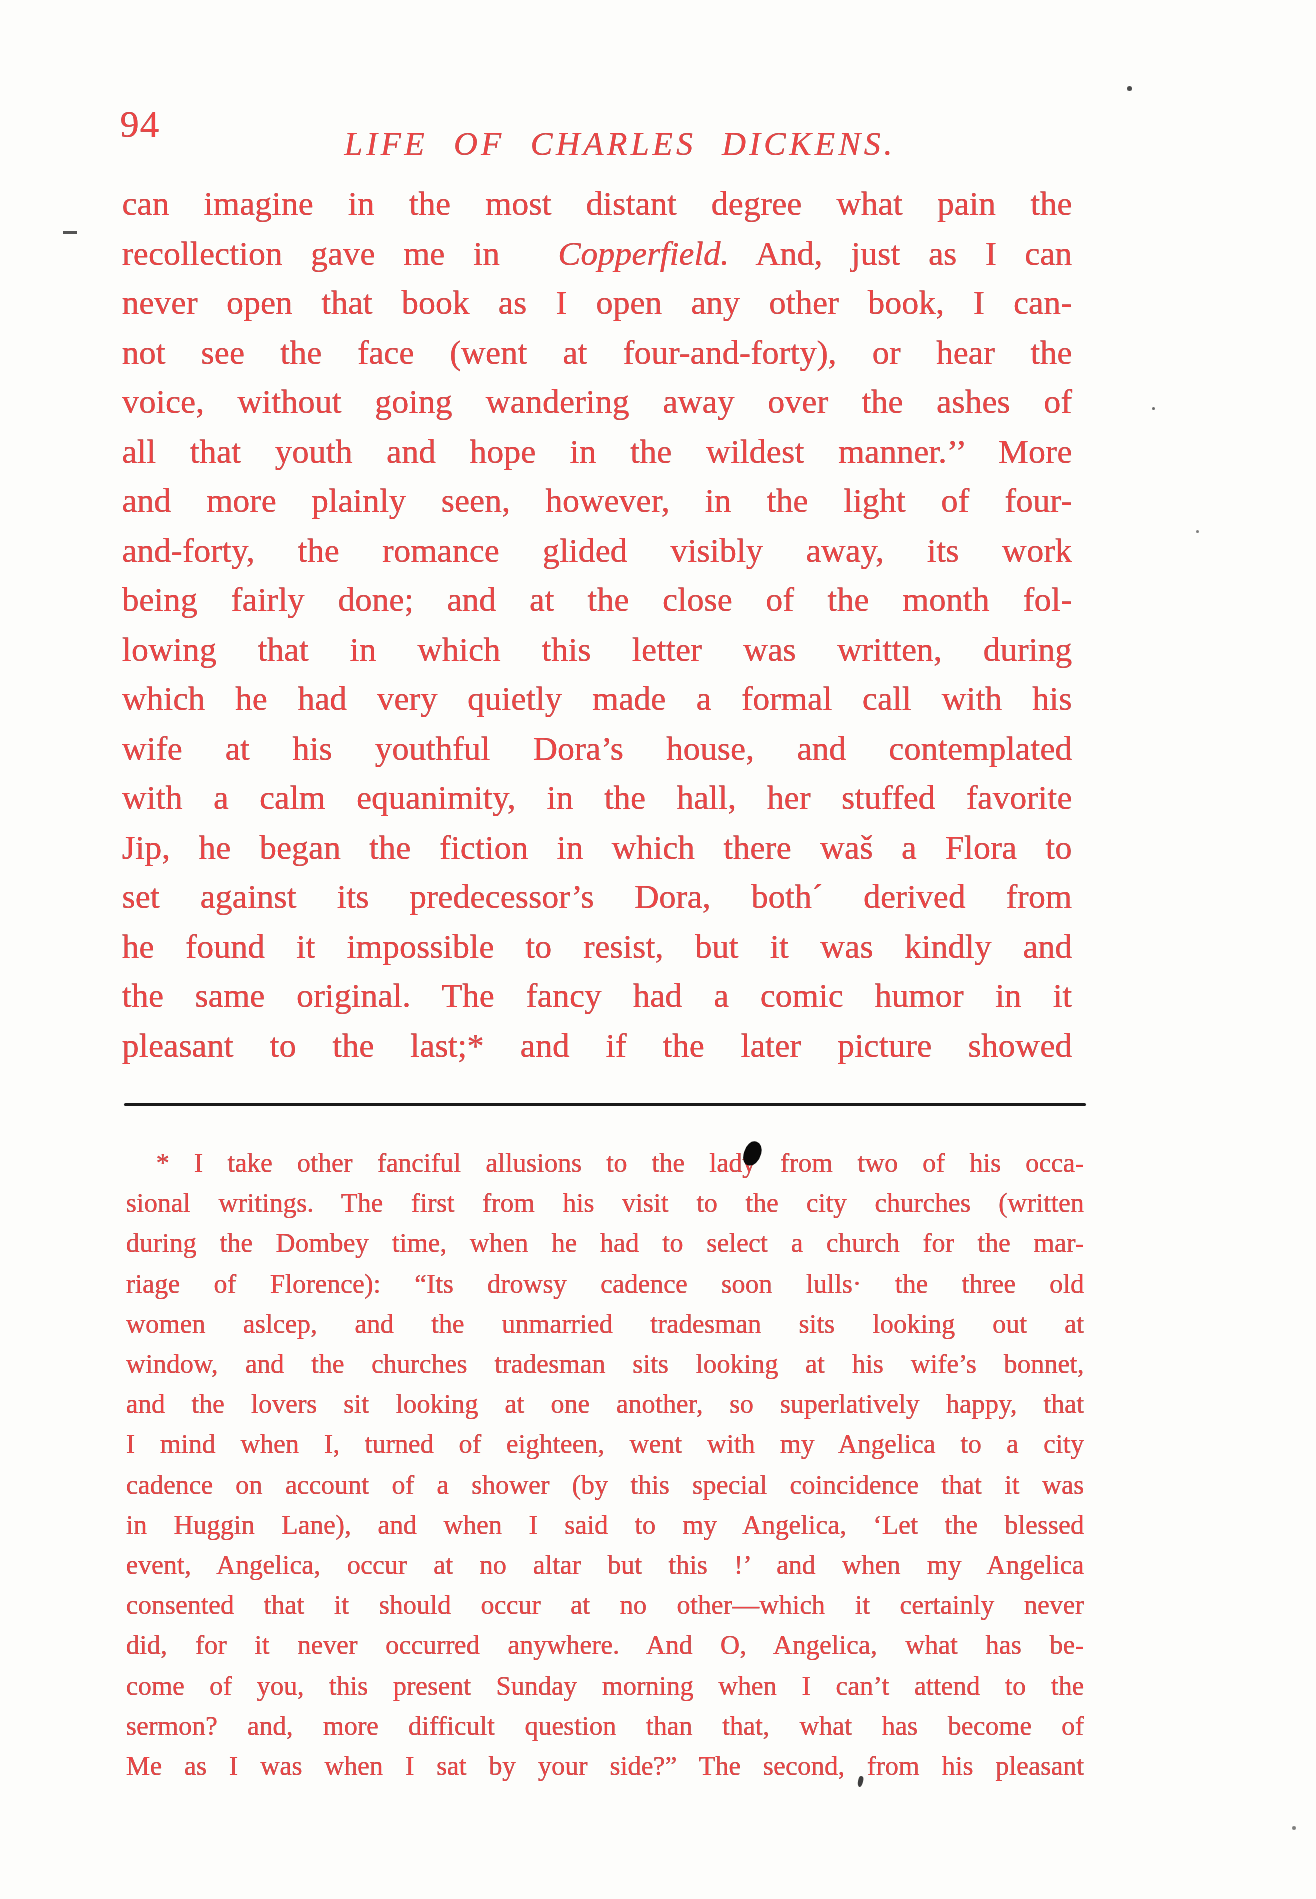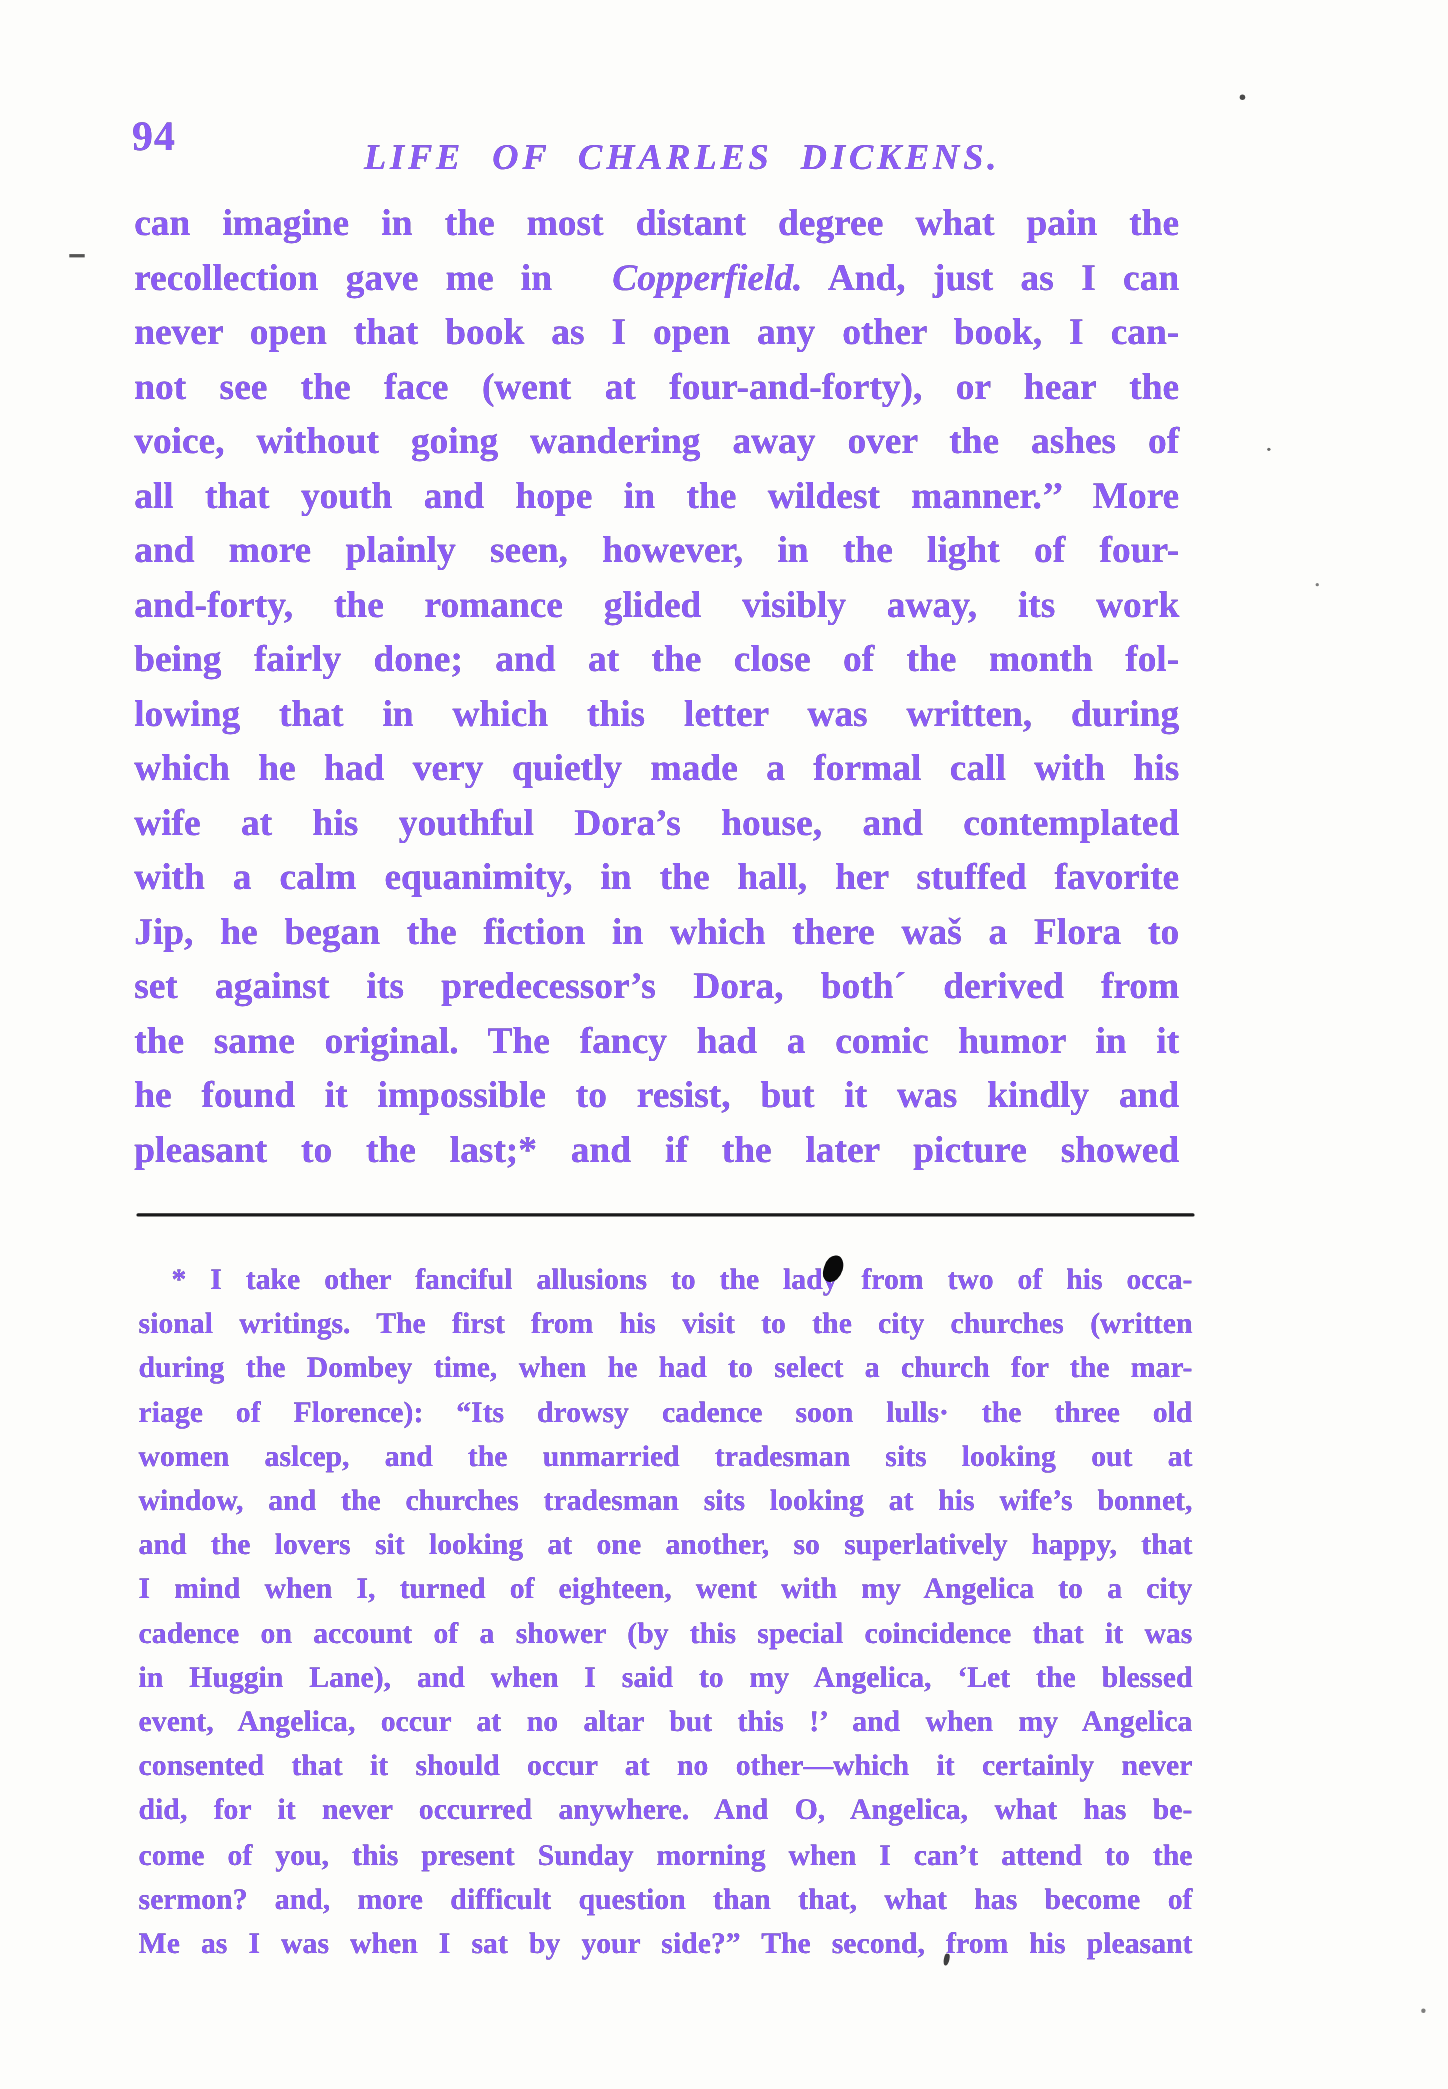--- a/index.html
+++ b/index.html
@@ -2,23 +2,22 @@
 <html><head>
 <meta charset="utf-8">
 <style>
   html, body { margin: 0; padding: 0; background: #ffffff; }
   .page {
     position: relative;
     width: 1316px;
     height: 1899px;
     background: #fdfdfb;
     font-family: "Liberation Serif", serif;
-    color: #8b5cf6;
+    color: #ef4444;
     overflow: hidden;
-    font-weight: bold;
   }
   .ink { text-shadow: 0 0 0.6px rgba(15,15,15,0.75); }
 
   .page-number {
     position: absolute;
     left: 120px;
     top: 102px;
     font-size: 38px;
     letter-spacing: 1px;
   }
@@ -111,22 +110,22 @@
       <div class="line"><span>all that youth and hope in the wildest manner.’’ More</span></div>
       <div class="line"><span>and more plainly seen, however, in the light of four-</span></div>
       <div class="line"><span>and-forty, the romance glided visibly away, its work</span></div>
       <div class="line"><span>being fairly done; and at the close of the month fol-</span></div>
       <div class="line"><span>lowing that in which this letter was written, during</span></div>
       <div class="line"><span>which he had very quietly made a formal call with his</span></div>
       <div class="line"><span>wife at his youthful Dora’s house, and contemplated</span></div>
       <div class="line"><span>with a calm equanimity, in the hall, her stuffed favorite</span></div>
       <div class="line"><span>Jip, he began the fiction in which there waš a Flora to</span></div>
       <div class="line"><span>set against its predecessor’s Dora, both´ derived from</span></div>
+      <div class="line"><span>he found it impossible to resist, but it was kindly and</span></div>
       <div class="line"><span>the same original. The fancy had a comic humor in it</span></div>
-      <div class="line"><span>he found it impossible to resist, but it was kindly and</span></div>
       <div class="line"><span>pleasant to the last;* and if the later picture showed</span></div>
     </div>
 
   <div class="footnote-rule"></div>
 
   <div class="footnote-block ink" id="footnote-block">
       <div class="line"><span>* I take other fanciful allusions to the </span><span class="blot">lady</span><span> from two of his occa-</span></div>
       <div class="line"><span>sional writings. The first from his visit to the city churches (written</span></div>
       <div class="line"><span>during the Dombey time, when he had to select a church for the mar-</span></div>
       <div class="line"><span>riage of Florence): “Its drowsy cadence soon lulls· the three old</span></div>

